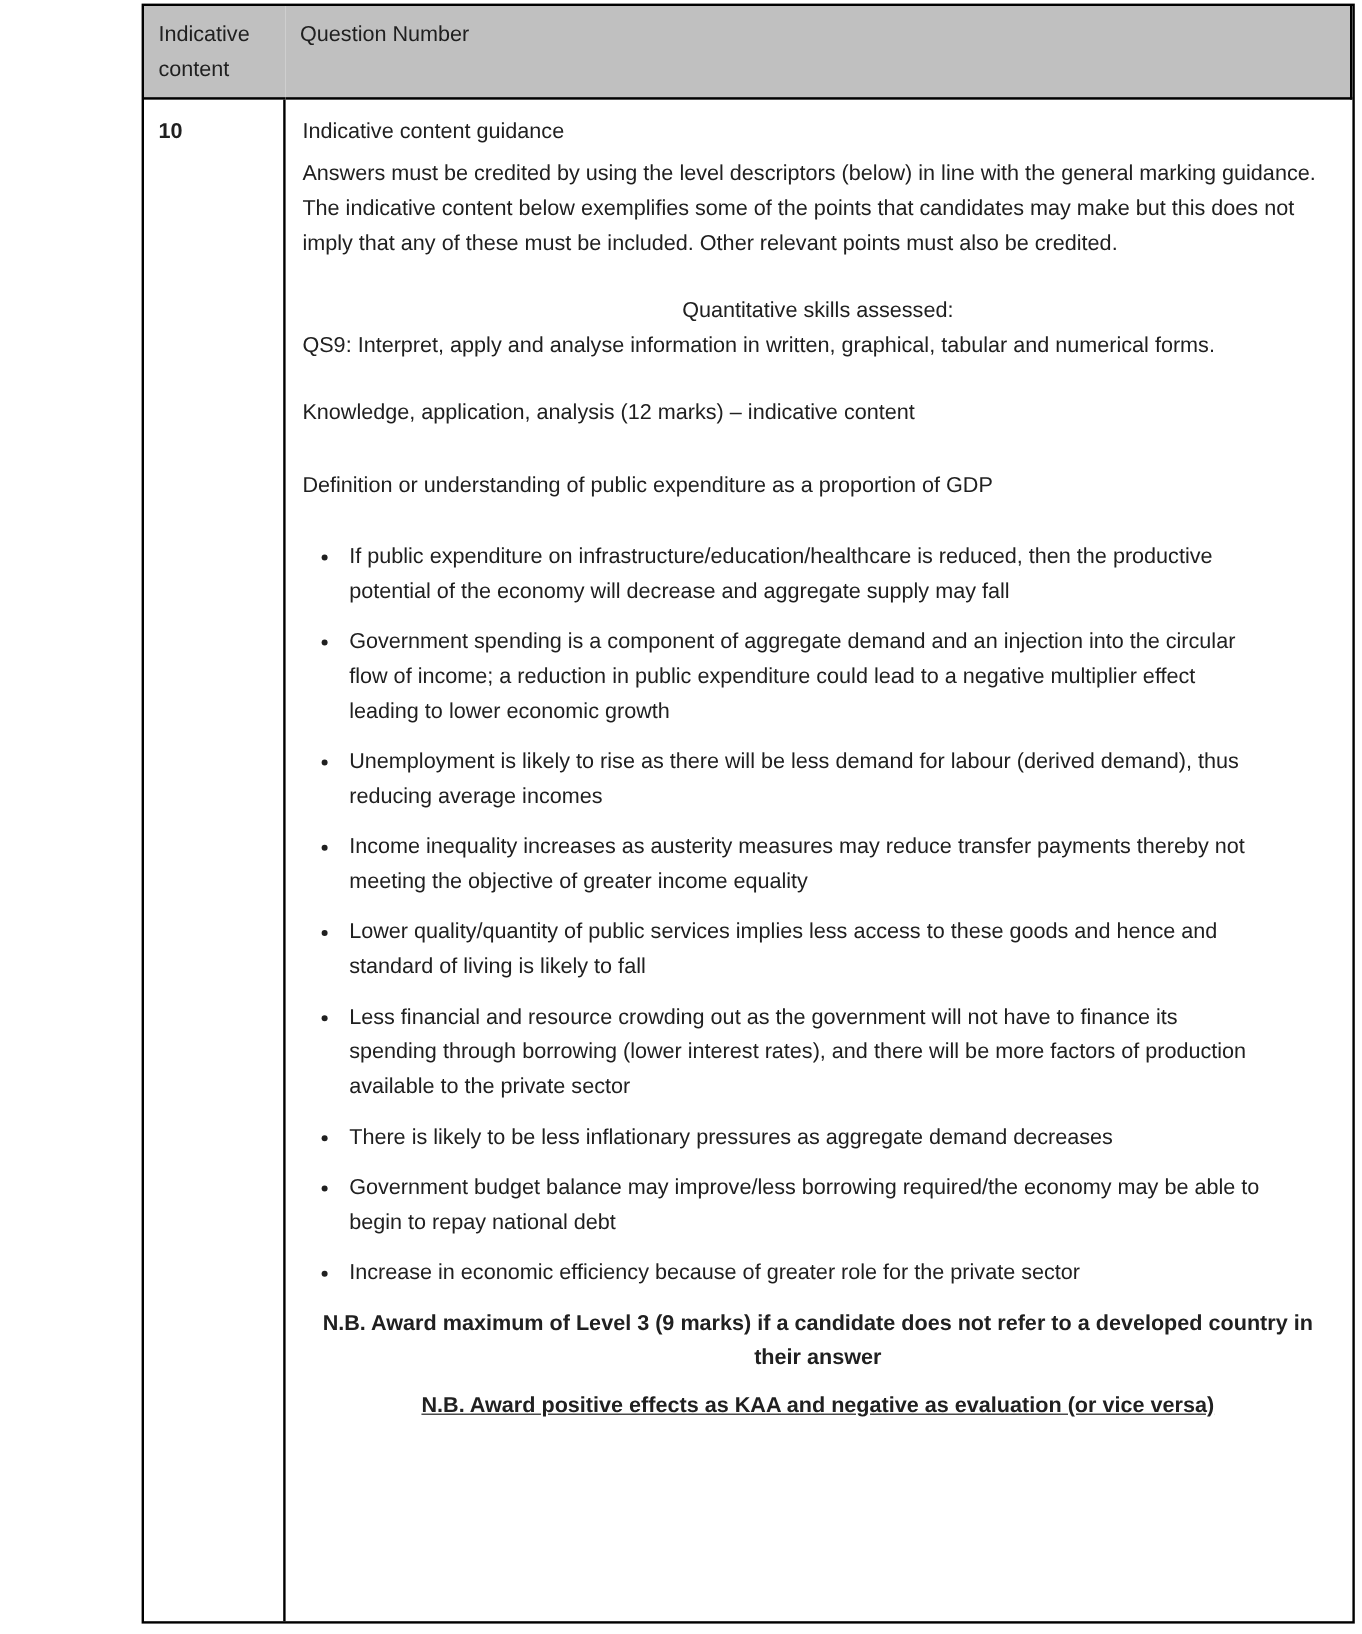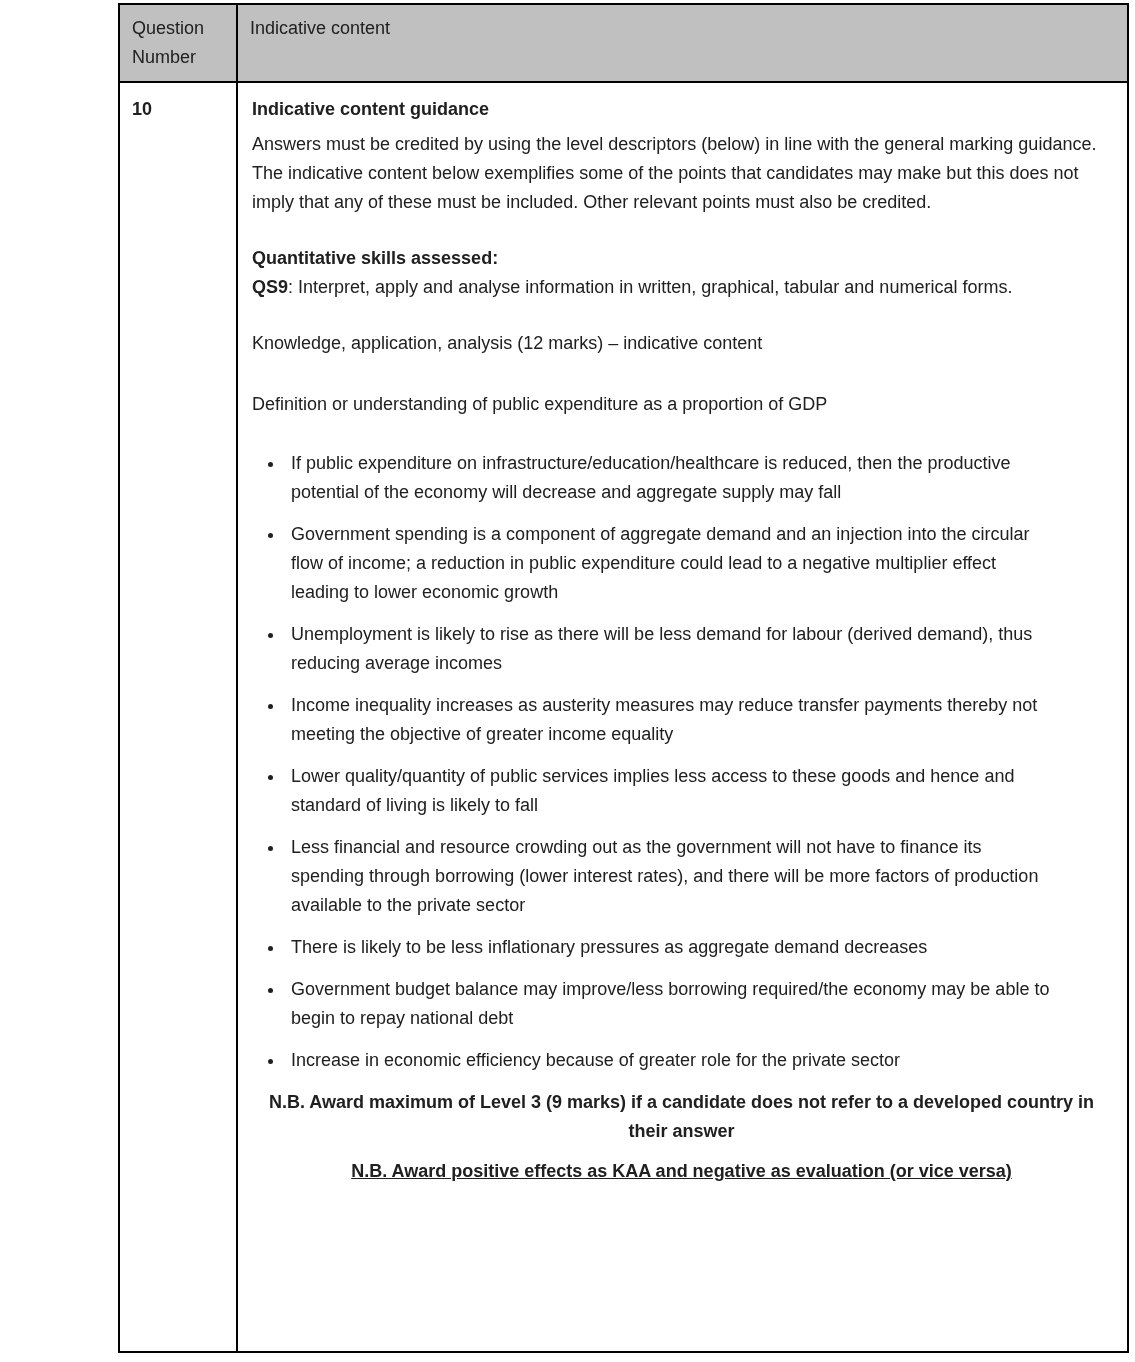--- a/index.html
+++ b/index.html
@@ -39,23 +39,23 @@
   .col-qn {
     border-right: 2px solid #000;
   }
   .body-qn {
     font-weight: 700;
     padding-top: 12px;
   }
   .body-content {
     padding: 12px 16px 14px 14px;
   }
-  .bold { font-weight: 700; }
+  .bold { font-weight: 400; text-align: center; }
   .guidance-heading {
-    font-weight: 700;
+    font-weight: 400;
     margin: 0 0 6px 0;
   }
   .para {
     margin: 0 0 27px 0;
   }
   .quant-block {
     margin: 0 0 27px 0;
   }
   .kaa-heading {
     font-weight: 400;
@@ -81,23 +81,23 @@
   .nb-note:last-child {
     margin-bottom: 0;
     text-decoration: underline;
   }
 </style>
 </head>
 <body>
 
 <div class="doc-table">
 
+  <div class="cell header-cell">Indicative content</div>
+
   <div class="cell header-cell col-qn">Question Number</div>
-
-  <div class="cell header-cell">Indicative content</div>
 
   <div class="cell col-qn body-qn">10</div>
 
   <div class="cell body-content">
 
     <p class="guidance-heading">Indicative content guidance</p>
 
     <p class="para">Answers must be credited by using the level descriptors (below) in line with the general marking guidance. The indicative content below exemplifies some of the points that candidates may make but this does not imply that any of these must be included. Other relevant points must also be credited.</p>
 
     <div class="quant-block">

